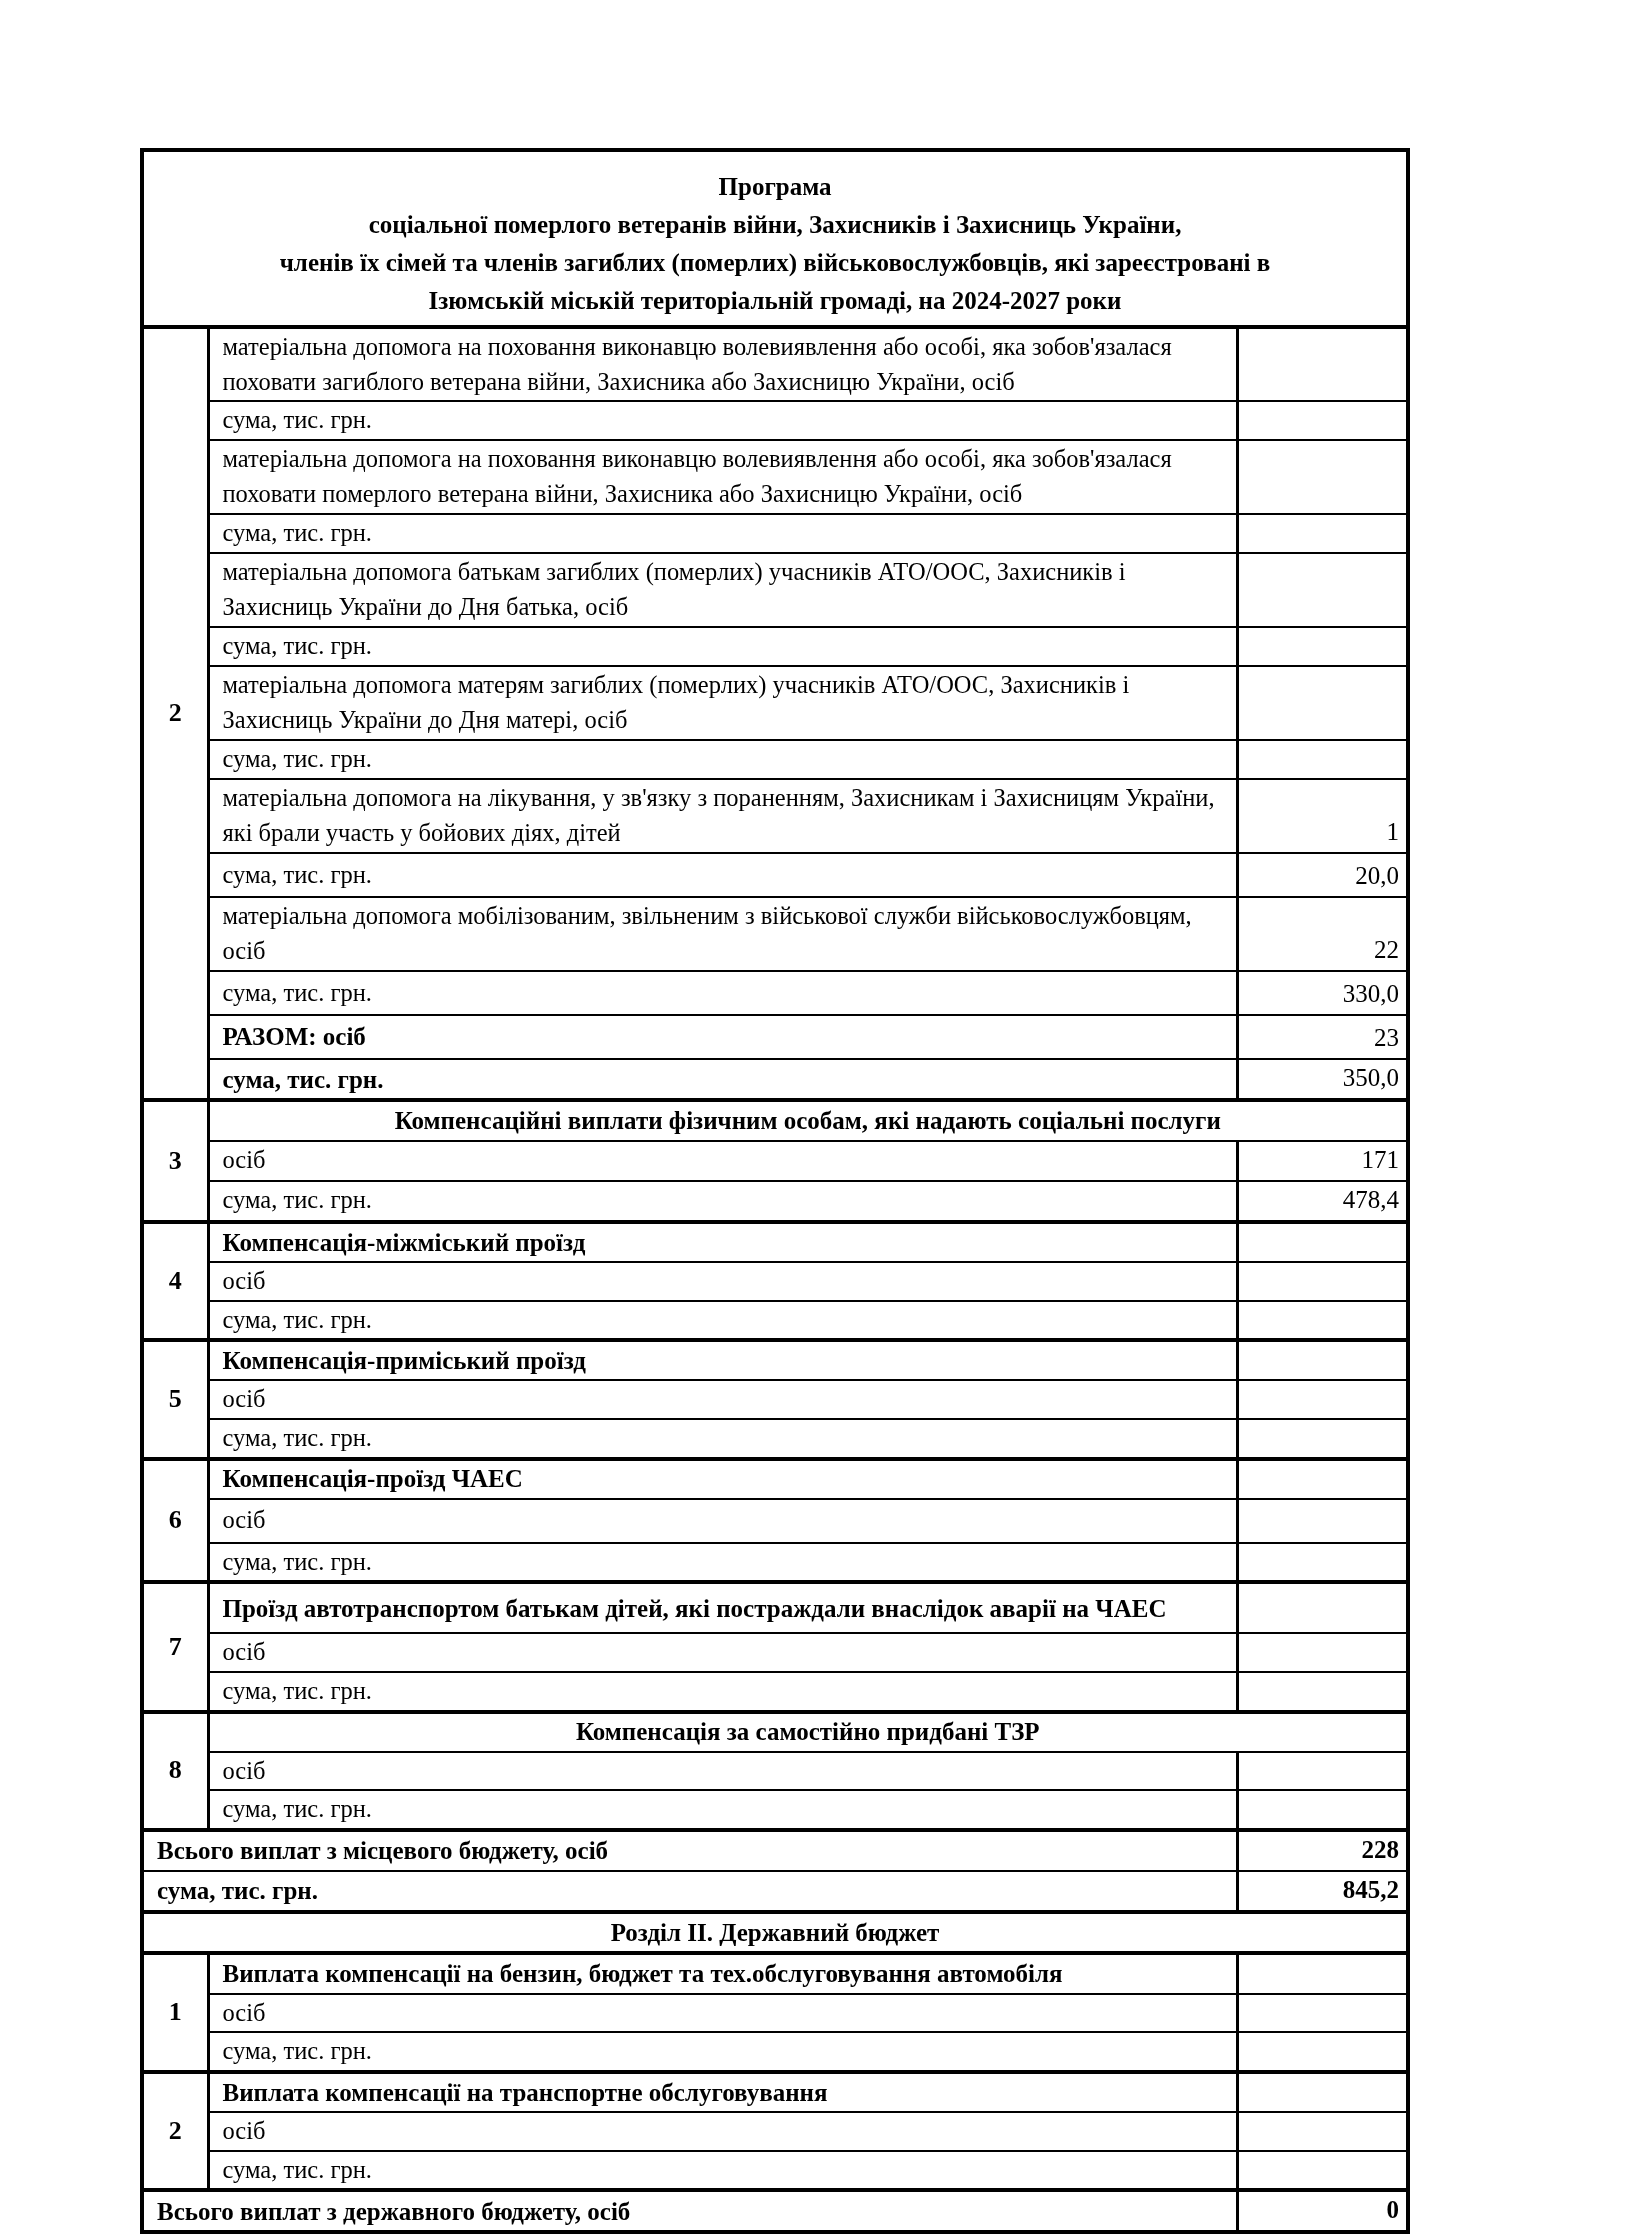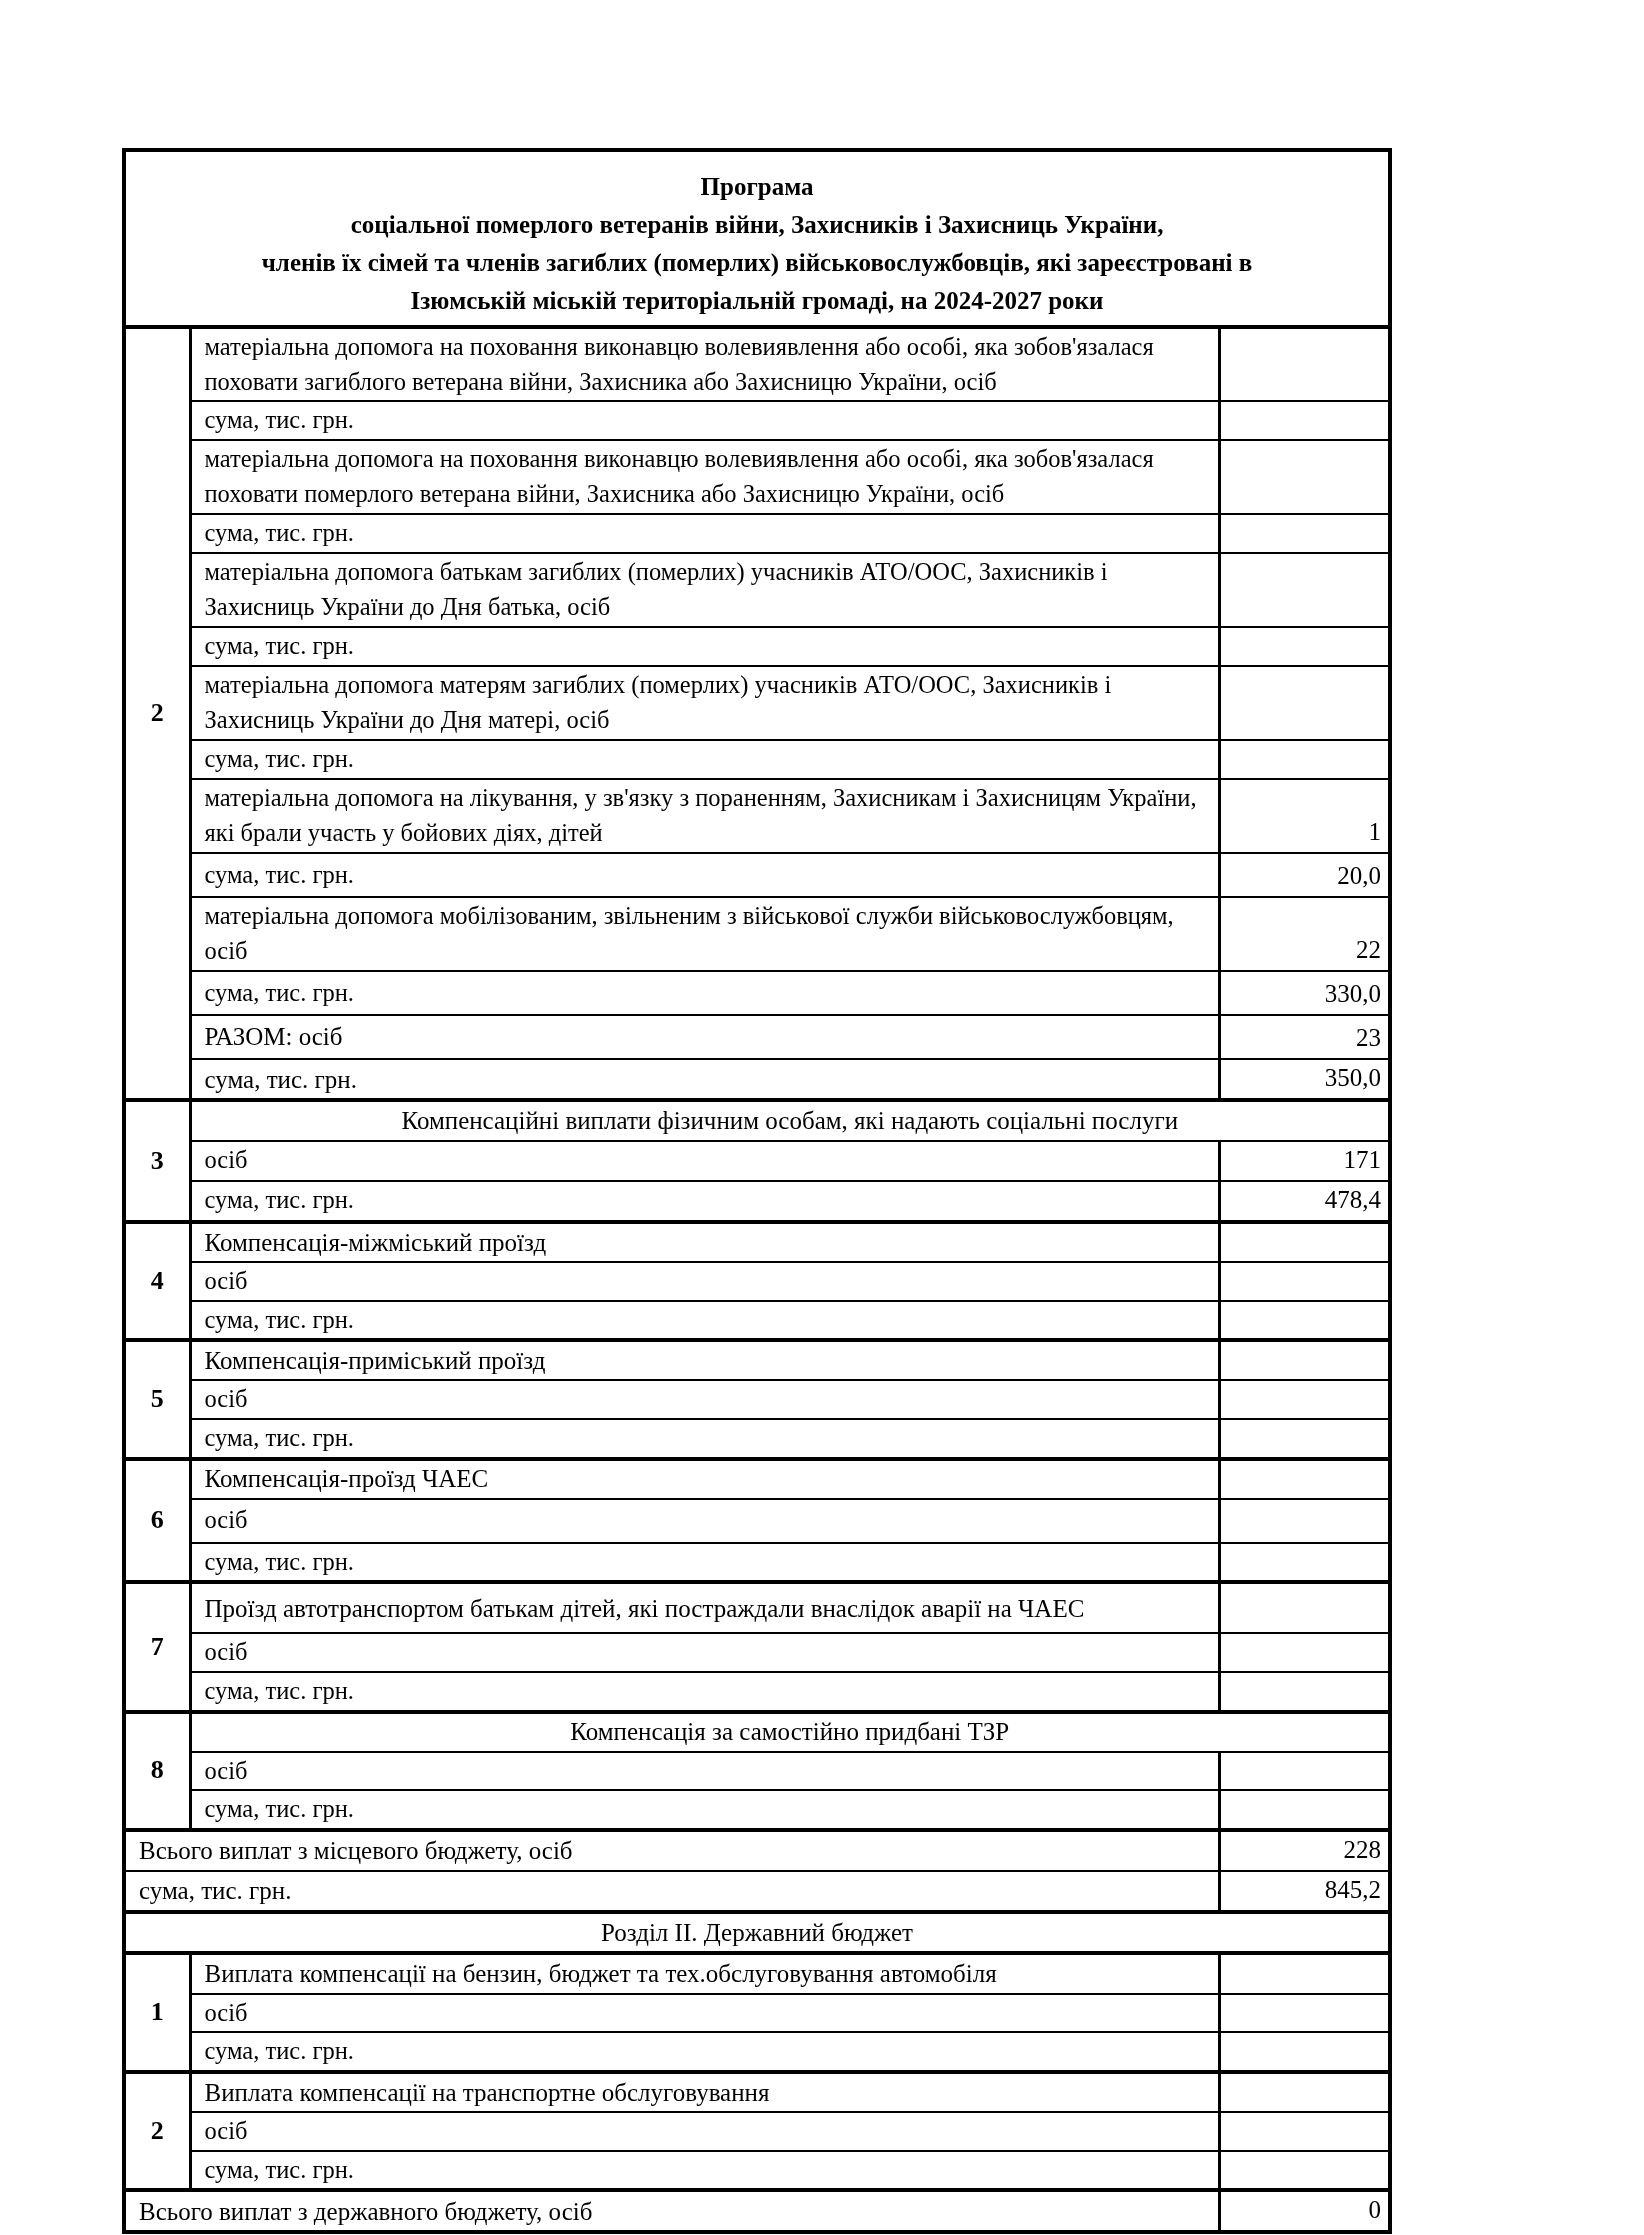--- a/index.html
+++ b/index.html
@@ -5,21 +5,21 @@
   html,body{margin:0;padding:0;}
   body{
     width:1645px;height:2236px;
     background:#ffffff;
     font-family:"Liberation Serif","DejaVu Serif",serif;
     color:#000;
     overflow:hidden;
   }
   .page{position:relative;width:1645px;height:2236px;background:#fff;}
   table.doc{
-    position:absolute;left:122px;top:148px;
+    position:absolute;left:140px;top:148px;
     width:1266px;
     border-collapse:collapse;table-layout:fixed;
     border:4.4px solid #000;
   }
   td{
     border:2.6px solid #000;
     font-size:24.5px;
     line-height:1.42;
     padding:0.9px 5.2px;
     vertical-align:middle;
@@ -46,21 +46,21 @@
     padding:0;
   }
   td.val{
     text-align:right;
     vertical-align:bottom;
     border-left:3.5px solid #000;
     padding:0 7px 2.6px 3.5px;
     font-size:25px;
   }
   td.desc{padding-left:13px;padding-right:8.7px;}
-  .b{font-weight:normal;}
+  .b{font-weight:bold;}
   .ctr{text-align:center;margin-top:40px;}
   .fs29{font-size:25px;}
   .st{border-top:4.4px solid #000;}
   
   tr.h85{height:74px;} tr.h58{height:51px;} tr.h50{height:44px;}
   tr.h46{height:40px;} tr.h45{height:39px;} tr.h44{height:38px;}
   tr.h42{height:37px;} tr.h40{height:35px;} tr.h38{height:33px;}
   tr.h37{height:32px;} tr.h36{height:31px;} tr.h34{height:30px;}
 </style>
 </head>

